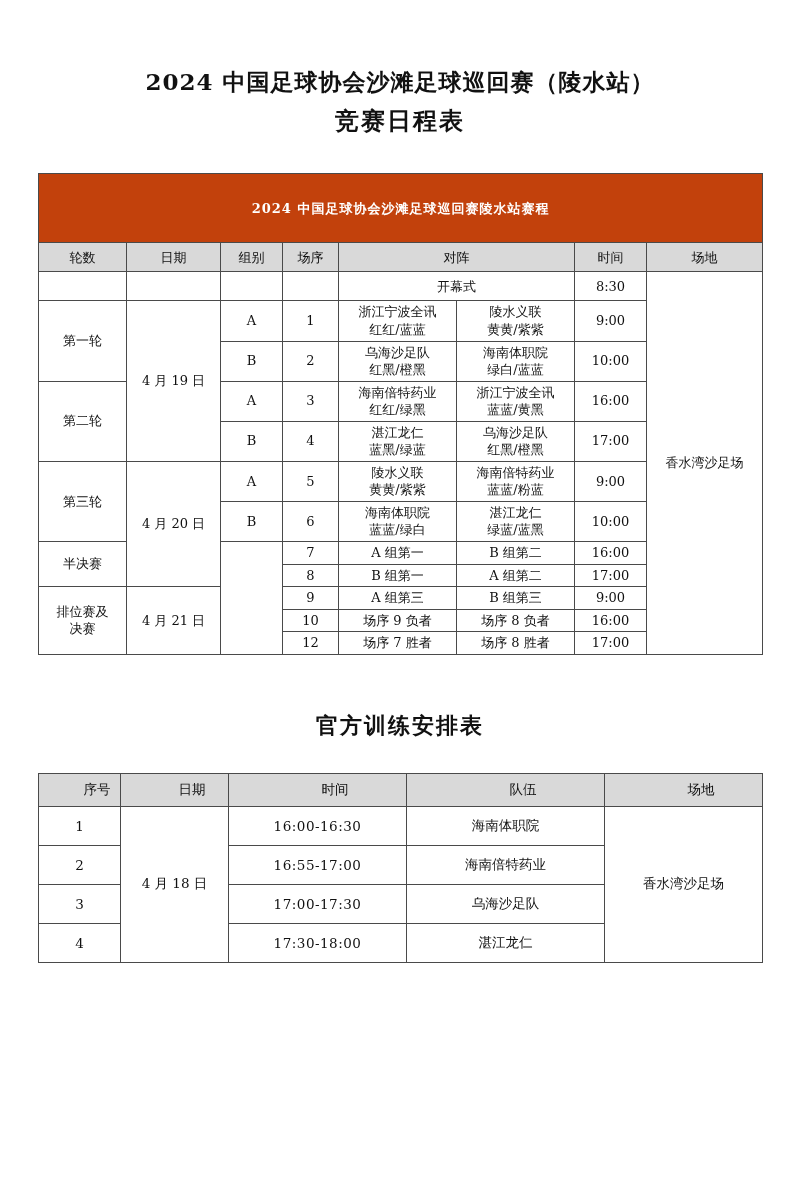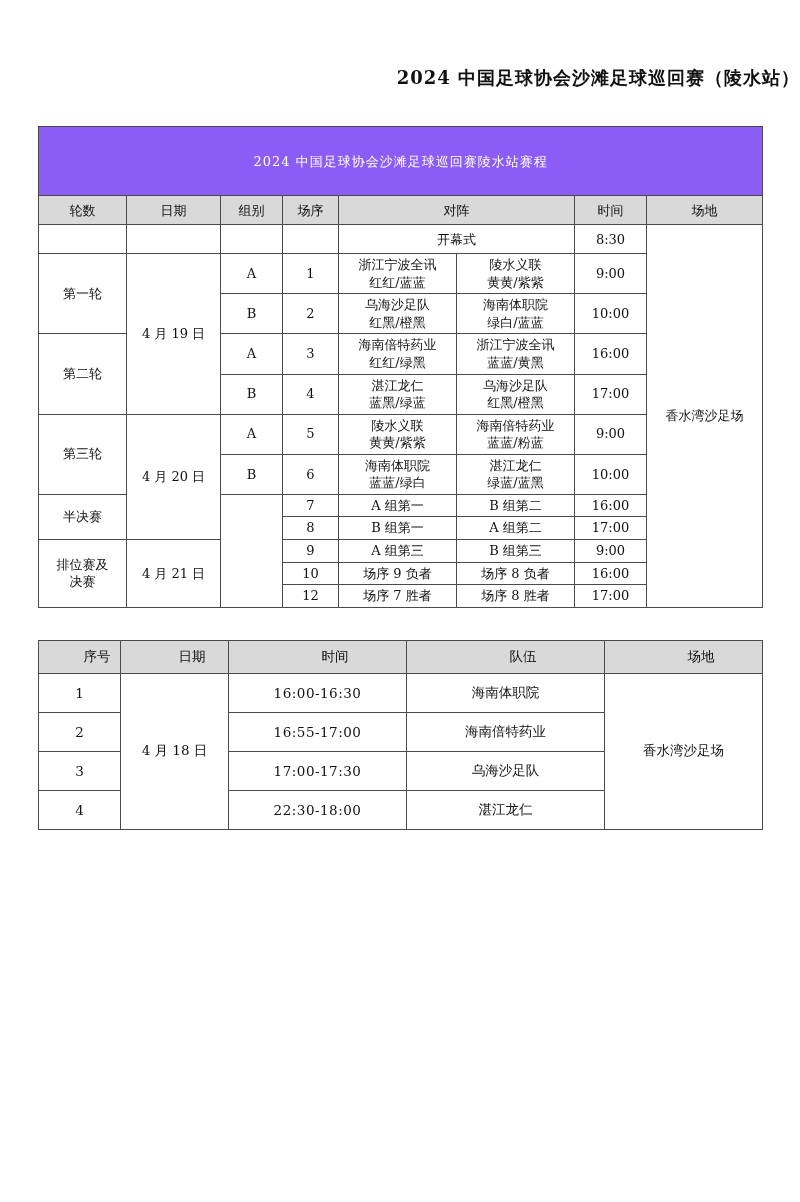--- a/index.html
+++ b/index.html
@@ -17,22 +17,22 @@
   }
   .page {
     width: 800px;
     height: 1202px;
     position: relative;
     box-sizing: border-box;
   }
 
   
   .doc-title {
-    text-align: right;
-    font-size: 18px;
+    text-align: center;
+    font-size: 23px;
     font-weight: bold;
     letter-spacing: 1px;
     margin-top: 66px;
     line-height: 1.35;
     font-family: "DejaVu Serif", "Liberation Serif", serif;
   }
   .doc-title-2 {
     text-align: center;
     font-size: 24px;
     font-weight: bold;
@@ -54,24 +54,24 @@
   table.sched td, table.sched th {
     border: 1px solid #4a4a4a;
     text-align: center;
     vertical-align: middle;
     font-size: 13px;
     font-family: "DejaVu Serif", "Liberation Serif", serif;
     padding: 2px 1px;
     line-height: 1.35;
   }
   .banner-cell {
-    background: #8b5cf6;
+    background: #c2410c;
     color: #ffffff;
     font-size: 17px;
-    font-weight: normal;
+    font-weight: bold;
     letter-spacing: 1px;
     height: 64px;
     border: 1px solid #4a4a4a;
   }
   .hdr td {
     background: #d9d9d9;
     font-size: 13.5px;
     height: 24px;
     font-weight: normal;
     padding-left: 36px;
@@ -127,20 +127,21 @@
     letter-spacing: 0.5px;
     margin-left: 8px;
   }
 </style>
 </head>
 <body>
 
 <div class="page">
 
   <div class="doc-title">2024 中国足球协会沙滩足球巡回赛（陵水站）</div>
+  <div class="doc-title-2">竞赛日程表</div>
 
   <div class="schedule-wrap">
     <table class="sched">
       <colgroup>
         <col style="width:88px">
         <col style="width:94px">
         <col style="width:62px">
         <col style="width:56px">
         <col style="width:118px">
         <col style="width:118px">
@@ -295,20 +296,21 @@
         <tr>
           <td>12</td>
           <td>场序 7 胜者</td>
           <td>场序 8 胜者</td>
           <td>17:00</td>
         </tr>
       </tbody>
     </table>
   </div>
 
+  <div class="train-title">官方训练安排表</div>
 
   <div class="train-wrap">
     <table class="train">
       <colgroup>
         <col style="width:82px">
         <col style="width:108px">
         <col style="width:178px">
         <col style="width:198px">
         <col style="width:158px">
       </colgroup>
@@ -332,20 +334,20 @@
           <td class="mono-time">16:55-17:00</td>
           <td>海南倍特药业</td>
         </tr>
         <tr>
           <td>3</td>
           <td class="mono-time">17:00-17:30</td>
           <td>乌海沙足队</td>
         </tr>
         <tr>
           <td>4</td>
-          <td class="mono-time">22:30-18:00</td>
+          <td class="mono-time">17:30-18:00</td>
           <td>湛江龙仁</td>
         </tr>
       </tbody>
     </table>
   </div>
 
 </div>
 
 </body></html>

